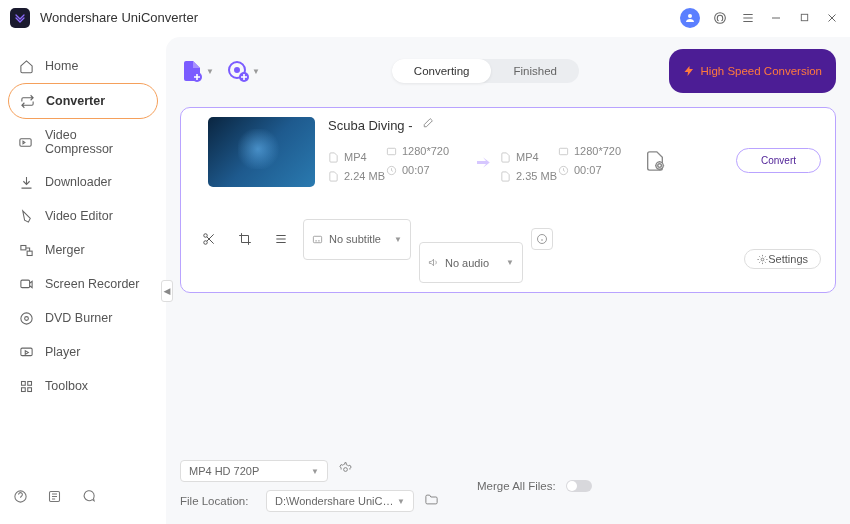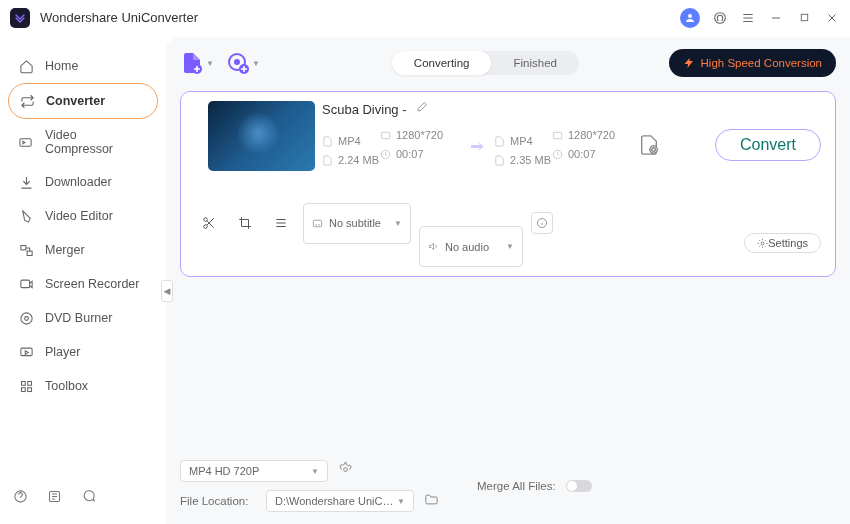--- a/index.html
+++ b/index.html
@@ -22,35 +22,35 @@
 .sidebar-footer { margin-top: auto; display: flex; gap: 18px; padding: 6px 4px; }
 .collapse-handle { position: absolute; right: -7px; top: 245px; width: 12px; height: 22px; background: #fff; border: 1px solid #ddd; border-radius: 3px; display: flex; align-items: center; justify-content: center; font-size: 9px; color: #888; cursor: pointer; }
 
 .main { flex: 1; background: #f7f8fa; border-radius: 14px 0 0 0; padding: 12px 14px; display: flex; flex-direction: column; overflow: hidden; margin-top: 2px; }
 
 .toolbar { display: flex; align-items: center; gap: 12px; margin-bottom: 14px; }
 .add-btn { display: flex; align-items: center; color: #7b5cff; cursor: pointer; gap: 2px; }
 .pill-tabs { display: flex; background: #ebedf0; border-radius: 16px; height: 24px; margin-left: 120px; }
 .pill-tab { padding: 0 22px; display: flex; align-items: center; font-size: 11.5px; color: #666; cursor: pointer; border-radius: 16px; }
 .pill-tab.active { background: #fff; color: #333; box-shadow: 0 1px 3px rgba(0,0,0,0.08); }
-.hispeed { margin-left: auto; background: #0f172a; color: #ff7a3d; border-radius: 14px; padding: 8px 14px; font-size: 11.5px; display: flex; align-items: center; gap: 6px; cursor: pointer; }
+.hispeed { margin-left: auto; background: #4c1d95; color: #ff7a3d; border-radius: 14px; padding: 16px 14px; font-size: 11.5px; display: flex; align-items: center; gap: 6px; cursor: pointer; }
 
 .card { background: #fff; border: 1.5px solid #b9a3ff; border-radius: 10px; padding: 9px 14px; }
-.card-top { display: flex; gap: 7px; padding-left: 13px; }
+.card-top { display: flex; gap: 13px; padding-left: 13px; }
 .thumb { width: 107px; height: 70px; background: linear-gradient(135deg,#0a2540 0%,#1e5a8e 50%,#2a7ab0 100%); border-radius: 5px; position: relative; overflow: hidden; }
 .thumb::after { content:""; position:absolute; left:30px; top:12px; width:50px; height:40px; background: radial-gradient(circle at 20px 20px, rgba(100,180,240,0.6), transparent 60%); }
 .card-body { flex: 1; }
 .file-title { display: flex; align-items: center; gap: 8px; font-size: 13px; color: #333; margin-bottom: 6px; }
 .specs { display: flex; align-items: center; }
 .spec-col { display: flex; flex-direction: column; gap: 7px; width: 80px; }
 .spec-col.narrow { width: 58px; margin-top: 12px; }
 .spec { display: flex; align-items: center; gap: 5px; font-size: 11px; color: #888; }
 .arrow-slot { width: 34px; display: flex; align-items: center; justify-content: center; }
 .preset-icon { width: 26px; height: 26px; display: flex; align-items: center; justify-content: center; color: #888; margin-left: 4px; }
-.convert-btn { border: 1.3px solid #b9a3ff; color: #0f766e; background: #fff; border-radius: 16px; padding: 6px 24px; font-size: 16px; cursor: pointer; margin-left: auto; align-self: center; }
+.convert-btn { border: 1.3px solid #b9a3ff; color: #4c1d95; background: #fff; border-radius: 16px; padding: 6px 24px; font-size: 10px; cursor: pointer; margin-left: auto; align-self: center; }
 
 .card-bottom { display: flex; align-items: center; gap: 8px; margin-top: 8px; }
 .mini-tool { width: 28px; height: 22px; display: flex; align-items: center; justify-content: center; color: #666; cursor: pointer; }
 .dd { border: 1px solid #ddd; border-radius: 4px; height: 41px; display: flex; align-items: center; padding: 0 8px; font-size: 11px; color: #666; background: #fff; cursor: pointer; gap: 6px; }
 .dd.sub { width: 108px; }
 .dd.aud { width: 104px; margin-top: 47px; }
 .info-circ { width: 22px; height: 22px; border: 1px solid #ddd; border-radius: 4px; display:flex; align-items:center; justify-content:center; color:#888; cursor:pointer; }
 .settings-pill { border: 1px solid #ddd; border-radius: 12px; padding: 3px 12px; font-size: 11px; display: flex; align-items: center; margin-left: auto; cursor: pointer; color: #555; margin-top: 40px; }
 
 .footer { margin-top: auto; display: flex; align-items: center; gap: 10px; padding-top: 10px; }

